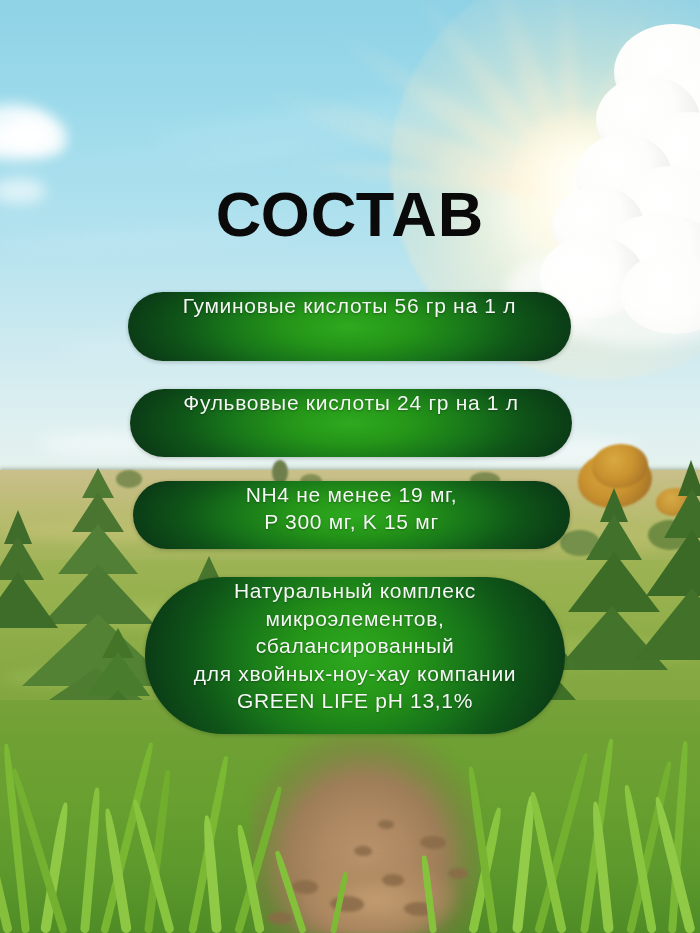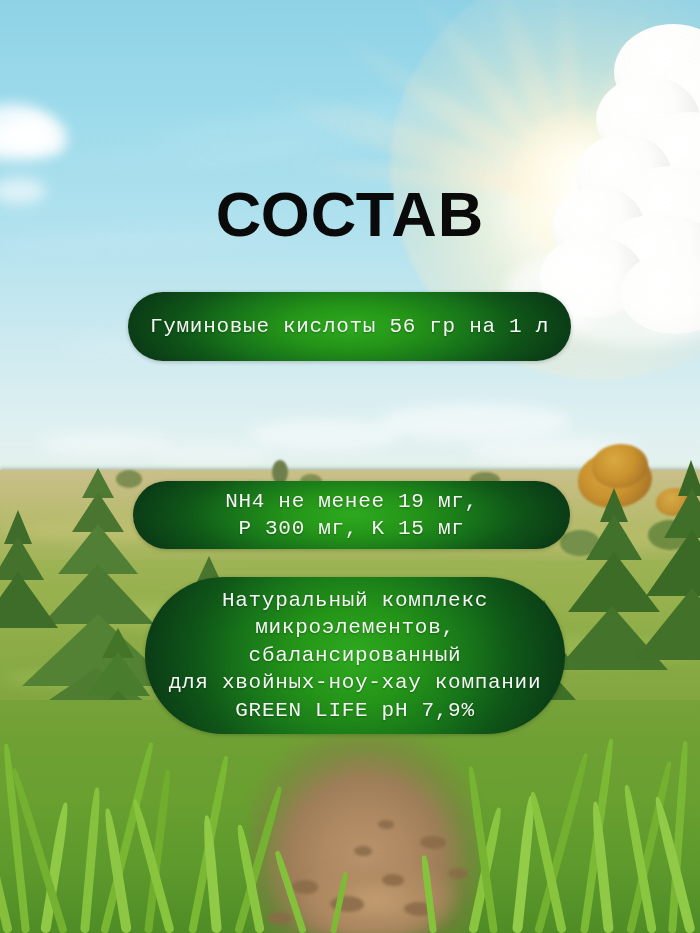--- a/index.html
+++ b/index.html
@@ -229,33 +229,31 @@
     font-size: 63px;
     font-weight: bold;
     letter-spacing: 1px;
     color: #0a0a0a;
     line-height: 1;
   }
 
   .pill {
     position: absolute;
     display: flex;
-    align-items: center;
     justify-content: center;
     text-align: center;
     color: #f4f7f4;
     background: radial-gradient(ellipse 62% 130% at 50% 50%,
       #2eaa1f 0%,
       #249418 24%,
       #18761a 44%,
       #0f5518 62%,
       #0b3d16 80%,
       #0a2d12 100%);
     box-shadow: 0 1px 4px rgba(0,0,0,0.22);
-    font-family: Liberation Mono, monospace;
   }
   .pill .pill-text {
     font-size: 21px;
     line-height: 1.30;
     letter-spacing: 0.7px;
     white-space: pre-line;
     text-shadow: 0 1px 2px rgba(0,0,0,0.30);
   }
 
   #pill-1 { left:128px; top:292px; width:443px; height:69px; border-radius:36px; }
@@ -451,28 +449,31 @@
   </div>
 
   <div class="content">
 
     <div class="title">СОСТАВ</div>
 
     <div class="pill" id="pill-1">
       <span class="pill-text">Гуминовые кислоты 56 гр на 1 л</span>
     </div>
 
+    <div class="pill" id="pill-2">
+      <span class="pill-text">Фульвовые кислоты 24 гр на 1 л</span>
+    </div>
 
     <div class="pill" id="pill-3">
       <span class="pill-text">NH4 не менее 19 мг,
 P 300 мг, K 15 мг</span>
     </div>
 
     <div class="pill" id="pill-4">
       <span class="pill-text">Натуральный комплекс
 микроэлементов,
 сбалансированный
 для хвойных-ноу-хау компании
-GREEN LIFE pH 7,9%</span>
+GREEN LIFE pH 13,1%</span>
     </div>
 
   </div>
 </div>
 
 </body></html>

